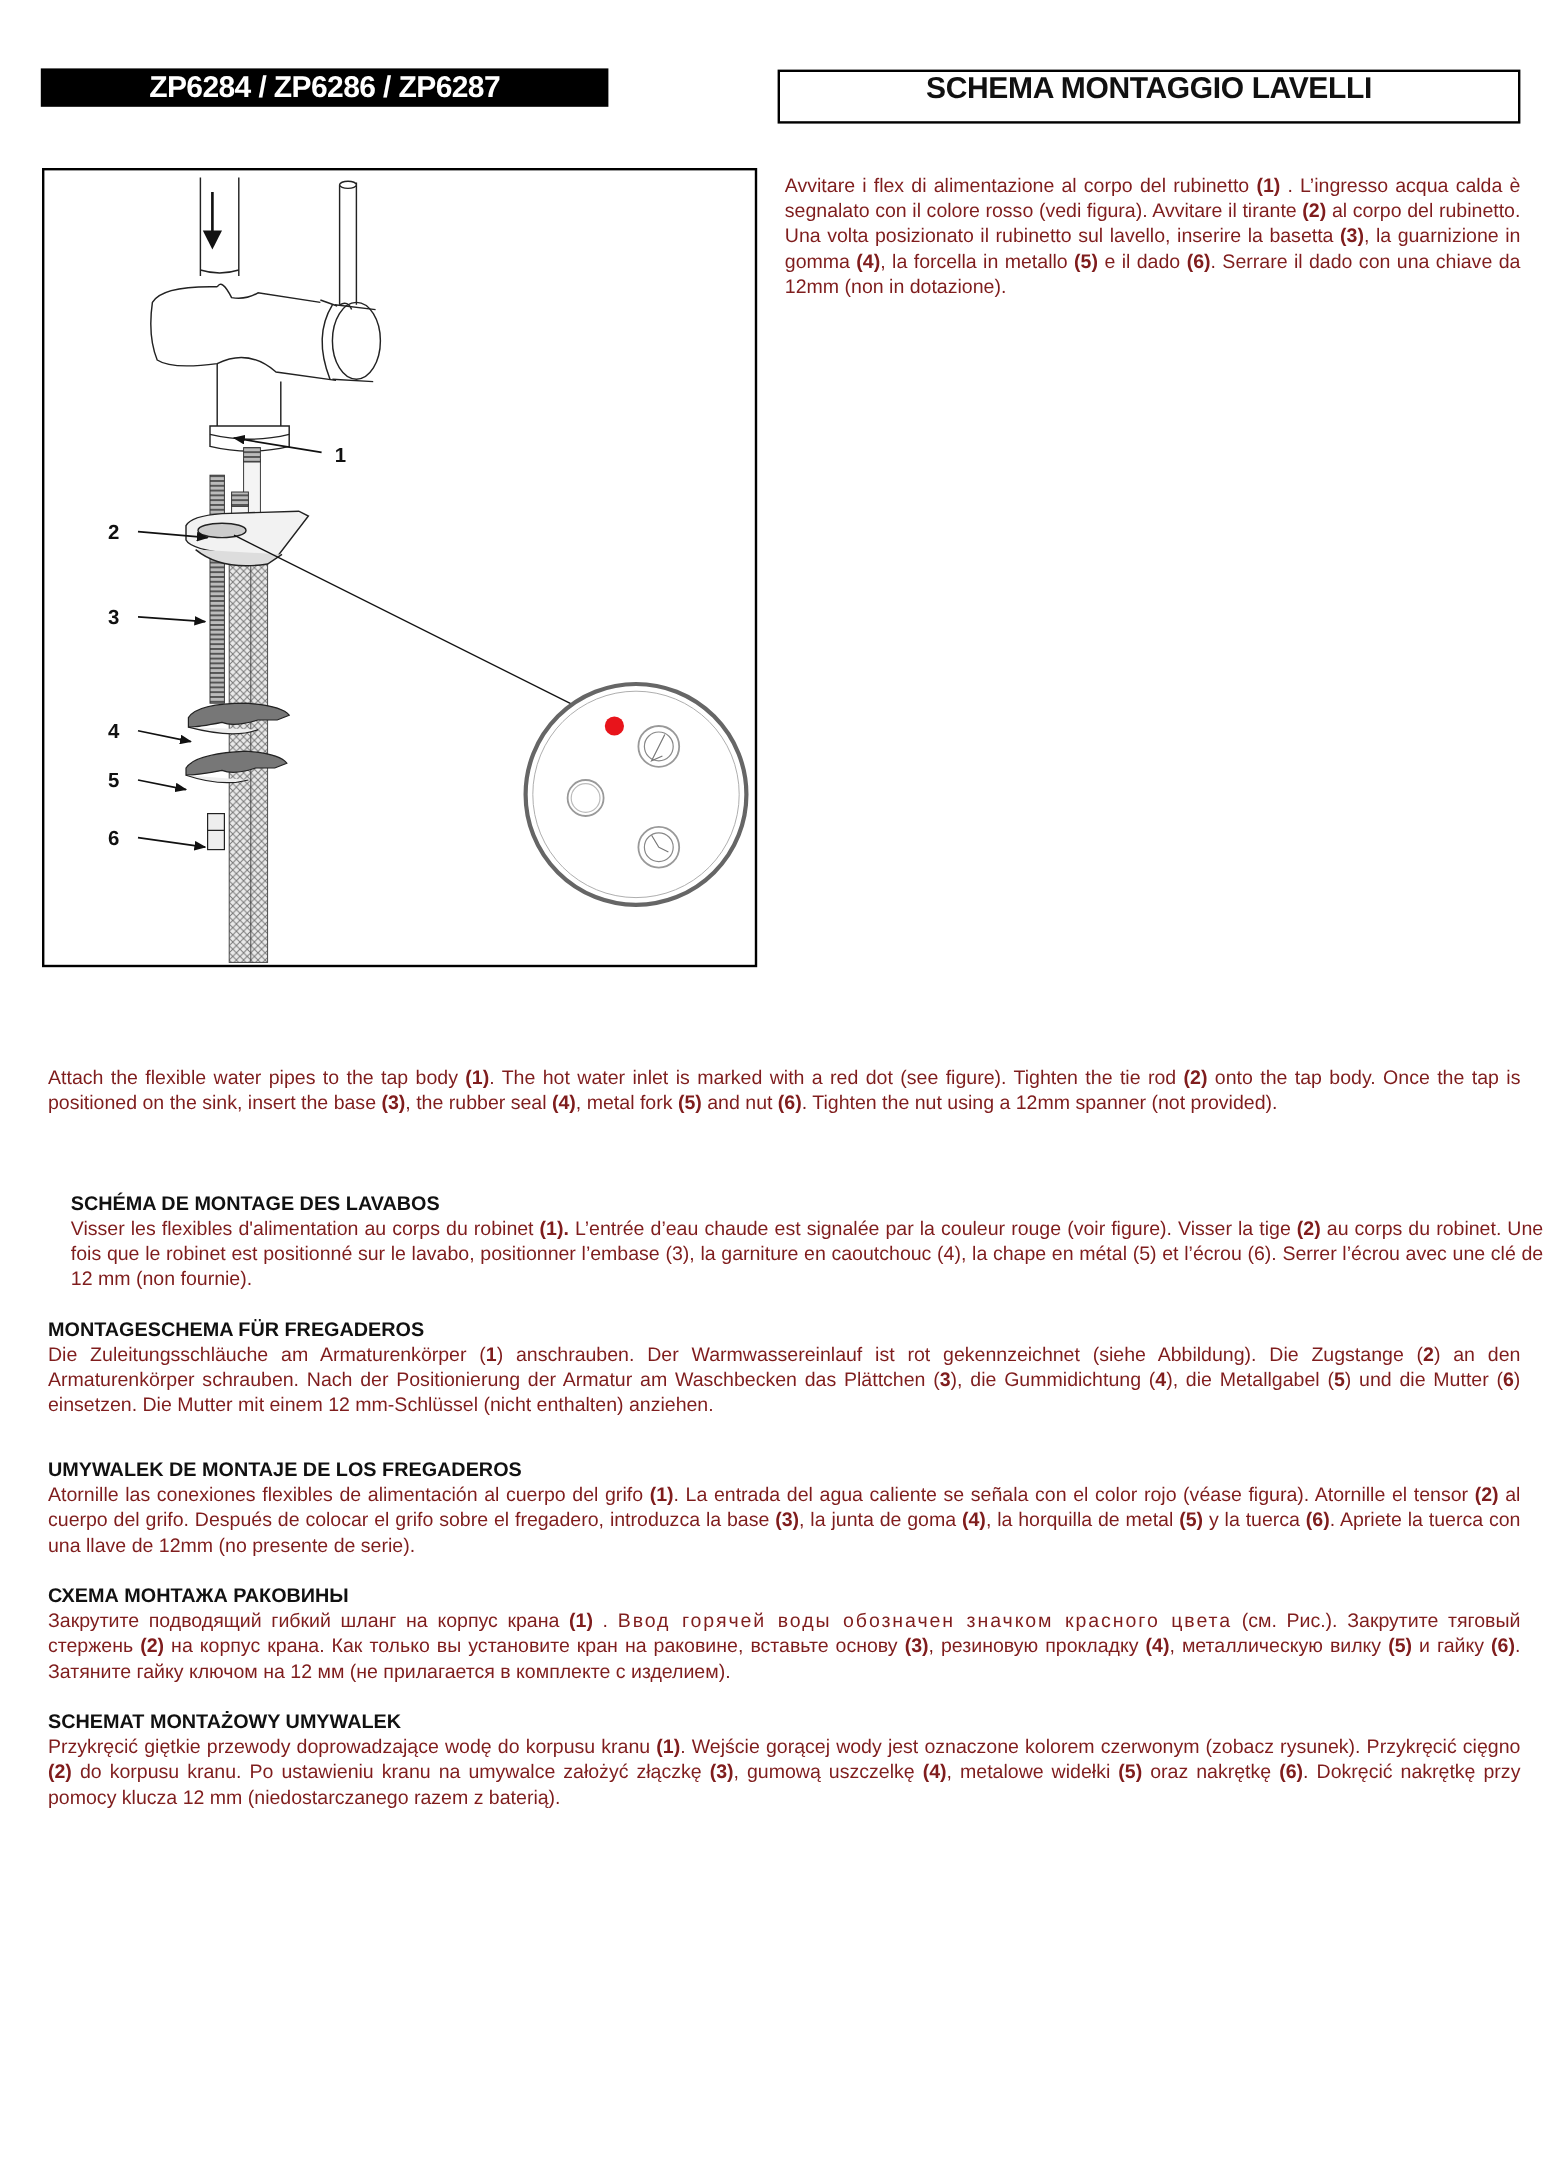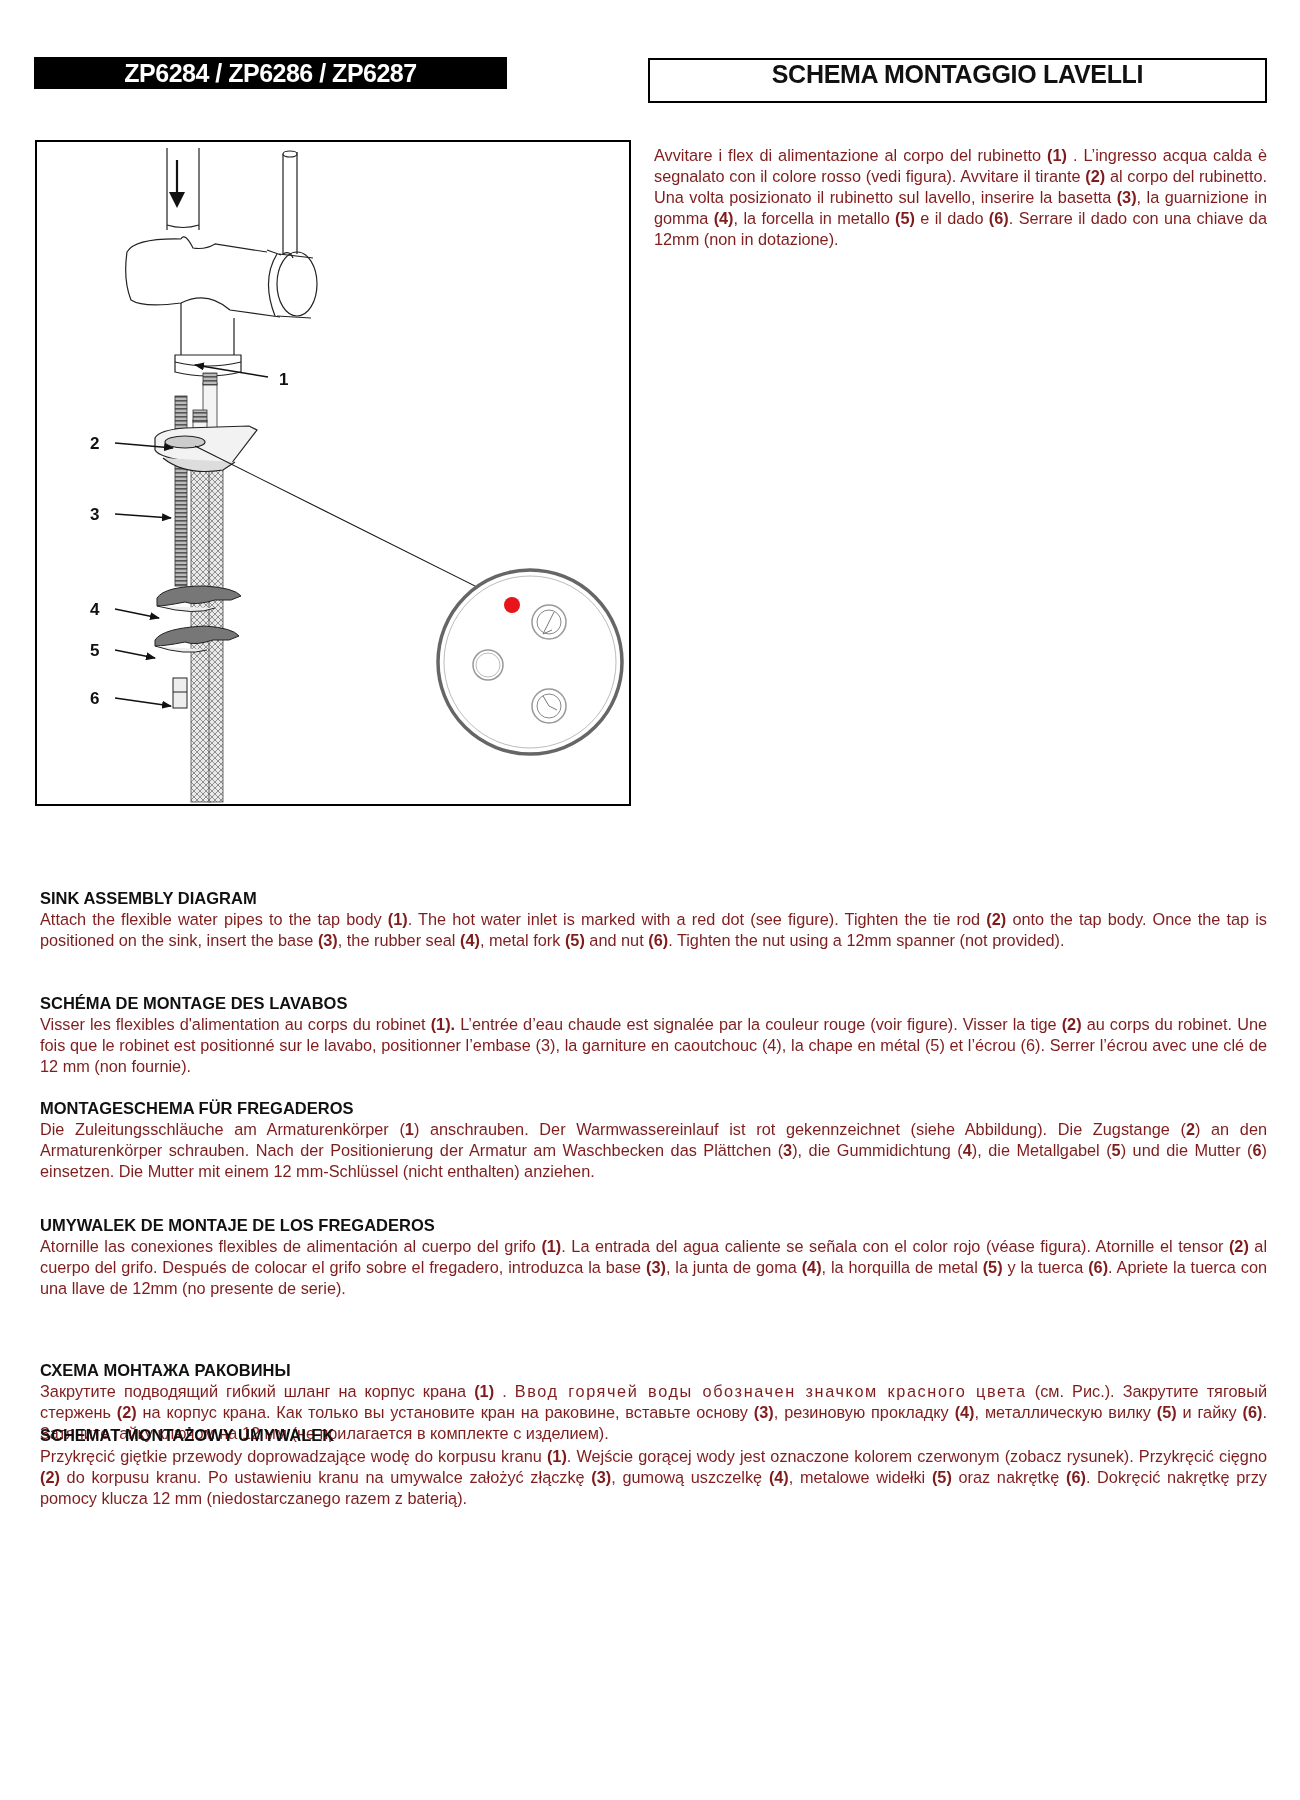--- a/index.html
+++ b/index.html
@@ -25,24 +25,24 @@
   .para {
     font-size: 16.3px; line-height: 21px; text-align: justify; color: #7f1d1d;
   }
   .para b { font-weight: bold; }
   .it-text { position: absolute; left: 654px; top: 145px; width: 613px; }
   .section { position: absolute; left: 40px; width: 1227px; }
   .section h3 {
     margin: 0; font-size: 16.5px; line-height: 21px; font-weight: bold; color: #111;
   }
   #sec-en { top: 888px; }
-  #sec-fr { top: 993px; }
+  #sec-fr { top: 993px; margin-left: 19px; }
   #sec-de { top: 1098px; }
   #sec-es { top: 1215px; }
-  #sec-ru { top: 1320px; margin-top: 40px; }
+  #sec-ru { top: 1320px; }
   #sec-pl { top: 1425px; }
   .ru-spaced { letter-spacing: 1.6px; }
   .lbl { font-family: "Liberation Sans", sans-serif; font-weight: bold; font-size: 17px; fill: #111; }
 </style>
 </head>
 <body>
 
 <div class="model-box">
   <span>ZP6284 / ZP6286 / ZP6287</span>
 </div>
@@ -157,21 +157,20 @@
         <circle cx="453" cy="525" r="12" fill="none" stroke="#bbb" stroke-width="1"></circle>
       </g>
       <circle cx="477" cy="465" r="8" fill="#e8141b"></circle>
     </g>
   </svg>
 </div>
 
 <div class="para it-text"><span>Avvitare i flex di alimentazione al corpo del rubinetto </span><b>(1)</b><span> . L’ingresso acqua calda è segnalato con il colore rosso (vedi figura).  Avvitare il tirante </span><b>(2)</b><span> al corpo del rubinetto. Una volta posizionato il rubinetto sul lavello, inserire la basetta </span><b>(3)</b><span>, la guarnizione in gomma </span><b>(4)</b><span>, la forcella in metallo </span><b>(5)</b><span> e il dado </span><b>(6)</b><span>. Serrare il dado con una chiave da 12mm (non in dotazione).</span></div>
 
 <div class="section" id="sec-en">
-  <h3>SINK ASSEMBLY DIAGRAM</h3>
   <div class="para"><span>Attach the flexible water pipes to the tap body </span><b>(1)</b><span>. The hot water inlet is marked with a red dot (see figure). Tighten the tie rod </span><b>(2)</b><span> onto the tap body. Once the tap is positioned on the sink, insert the base </span><b>(3)</b><span>, the rubber seal </span><b>(4)</b><span>, metal fork </span><b>(5)</b><span> and nut </span><b>(6)</b><span>. Tighten the nut using a 12mm spanner (not provided).</span></div>
 </div>
 <div class="section" id="sec-fr">
   <h3>SCHÉMA DE MONTAGE DES LAVABOS</h3>
   <div class="para"><span>Visser les flexibles d'alimentation au corps du robinet </span><b>(1).</b><span> L’entrée d’eau chaude est signalée par la couleur rouge (voir figure). Visser la tige </span><b>(2)</b><span> au corps du robinet. Une fois que le robinet est positionné sur le lavabo, positionner l’embase (3), la garniture en caoutchouc (4), la chape en métal (5) et l’écrou (6). Serrer l’écrou avec une clé de 12 mm (non fournie).</span></div>
 </div>
 <div class="section" id="sec-de">
   <h3>MONTAGESCHEMA FÜR FREGADEROS</h3>
   <div class="para"><span>Die Zuleitungsschläuche am Armaturenkörper (</span><b>1</b><span>) anschrauben. Der Warmwassereinlauf ist rot gekennzeichnet (siehe Abbildung). Die Zugstange (</span><b>2</b><span>) an den Armaturenkörper schrauben. Nach der Positionierung der Armatur am Waschbecken das Plättchen (</span><b>3</b><span>), die Gummidichtung (</span><b>4</b><span>), die Metallgabel (</span><b>5</b><span>) und die Mutter (</span><b>6</b><span>) einsetzen. Die Mutter mit einem 12 mm-Schlüssel (nicht enthalten) anziehen.</span></div>
 </div>

